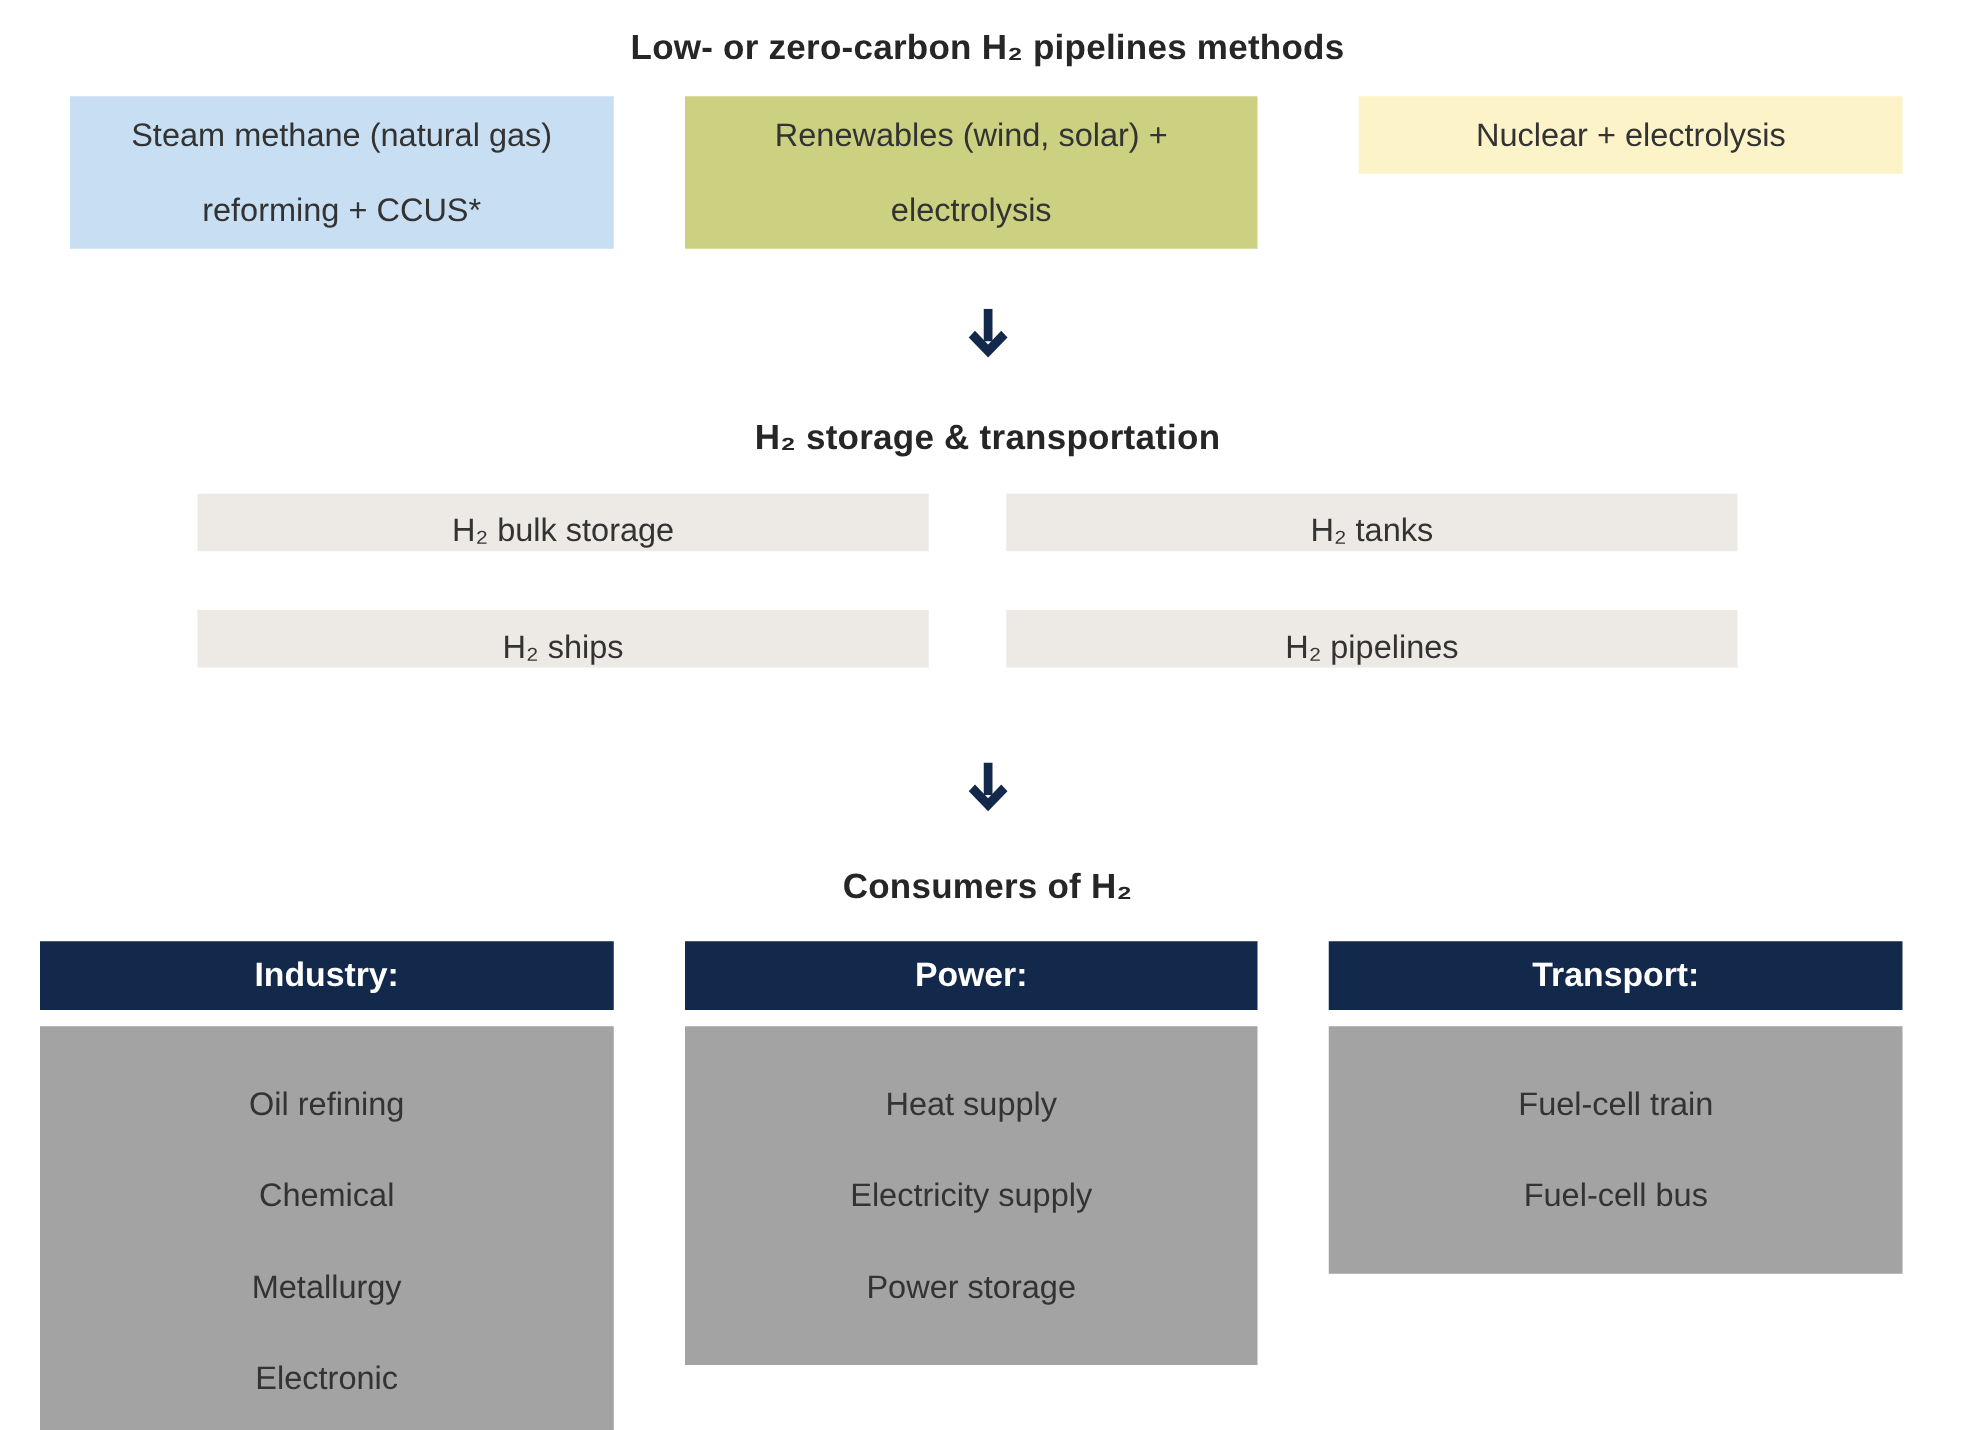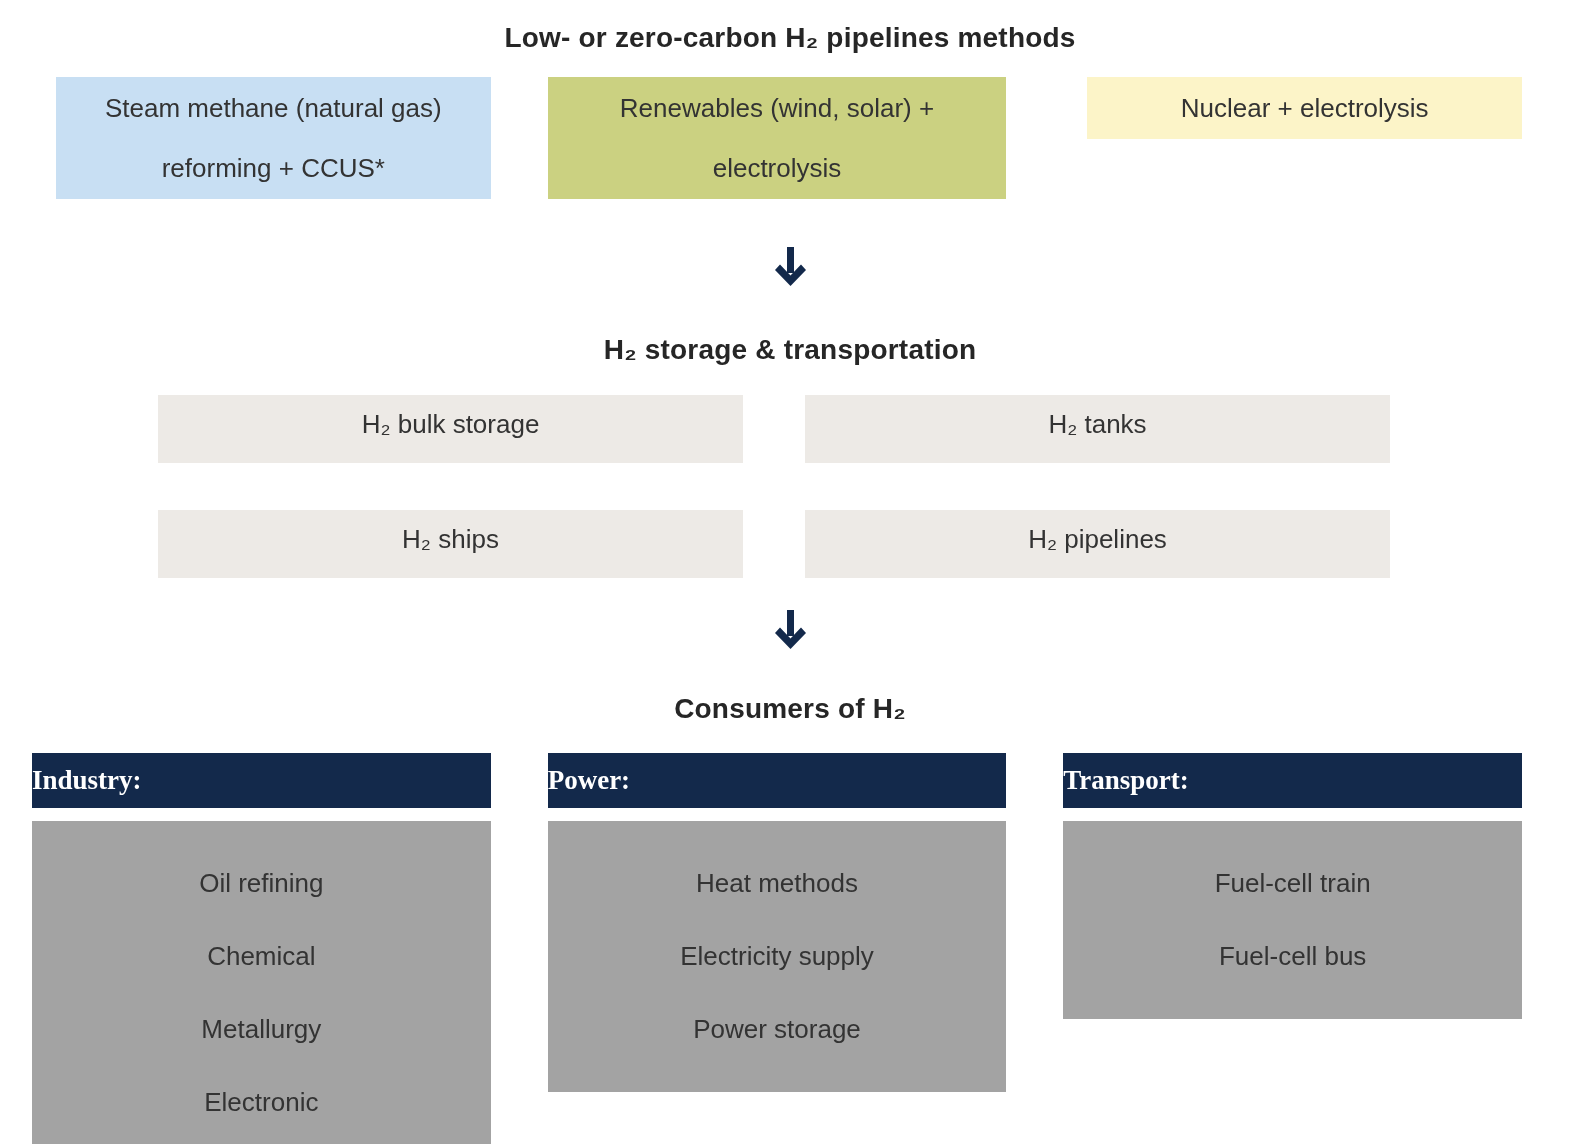--- a/index.html
+++ b/index.html
@@ -60,21 +60,21 @@
     top: 395px;
     left: 158px;
     width: 1232px;
     display: grid;
     grid-template-columns: 1fr 1fr;
     column-gap: 62px;
     row-gap: 47px;
   }
   .storage-box {
     background: #edeae6;
-    height: 68px;
+    height: 46px;
     line-height: 58px;
     text-align: center;
     font-size: 26px;
     color: #333333;
   }
 
   .consumer-row {
     position: absolute;
     top: 753px;
     left: 32px;
@@ -82,23 +82,23 @@
     display: grid;
     grid-template-columns: repeat(3, 1fr);
     column-gap: 57px;
     align-items: start;
   }
   .consumer-header {
     background: #13294b;
     color: #ffffff;
     height: 55px;
     line-height: 55px;
+    text-align: center;
     font-size: 27px;
     font-weight: bold;
-    font-family: Liberation Serif, serif;
   }
   .consumer-body {
     margin-top: 13px;
     background: #a3a3a3;
     padding: 26px 0;
   }
   .consumer-item {
     height: 73px;
     line-height: 73px;
     text-align: center;
@@ -156,21 +156,21 @@
         <div class="consumer-item">Oil refining</div>
         <div class="consumer-item">Chemical</div>
         <div class="consumer-item">Metallurgy</div>
         <div class="consumer-item">Electronic</div>
       </div>
     </div>
 
     <div class="consumer-col">
       <div class="consumer-header">Power:</div>
       <div class="consumer-body">
-        <div class="consumer-item">Heat methods</div>
+        <div class="consumer-item">Heat supply</div>
         <div class="consumer-item">Electricity supply</div>
         <div class="consumer-item">Power storage</div>
       </div>
     </div>
 
     <div class="consumer-col">
       <div class="consumer-header">Transport:</div>
       <div class="consumer-body">
         <div class="consumer-item">Fuel-cell train</div>
         <div class="consumer-item">Fuel-cell bus</div>

